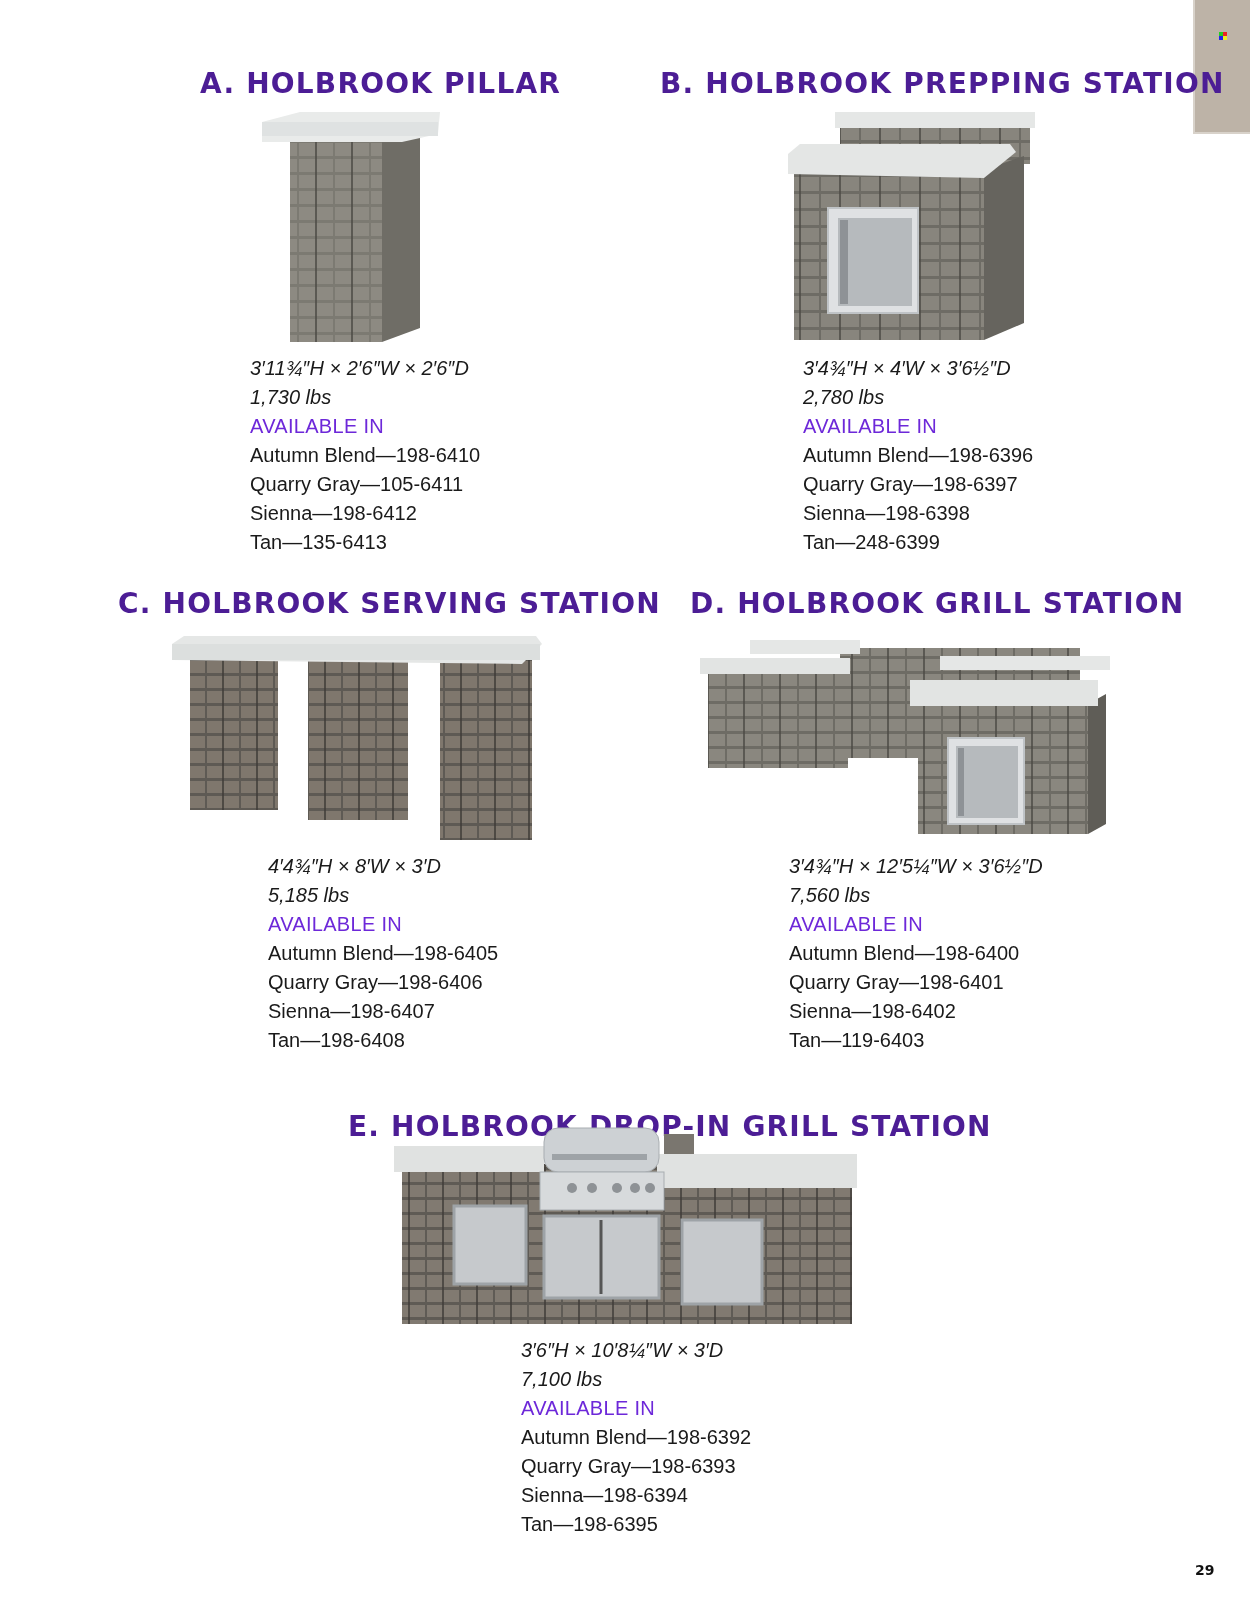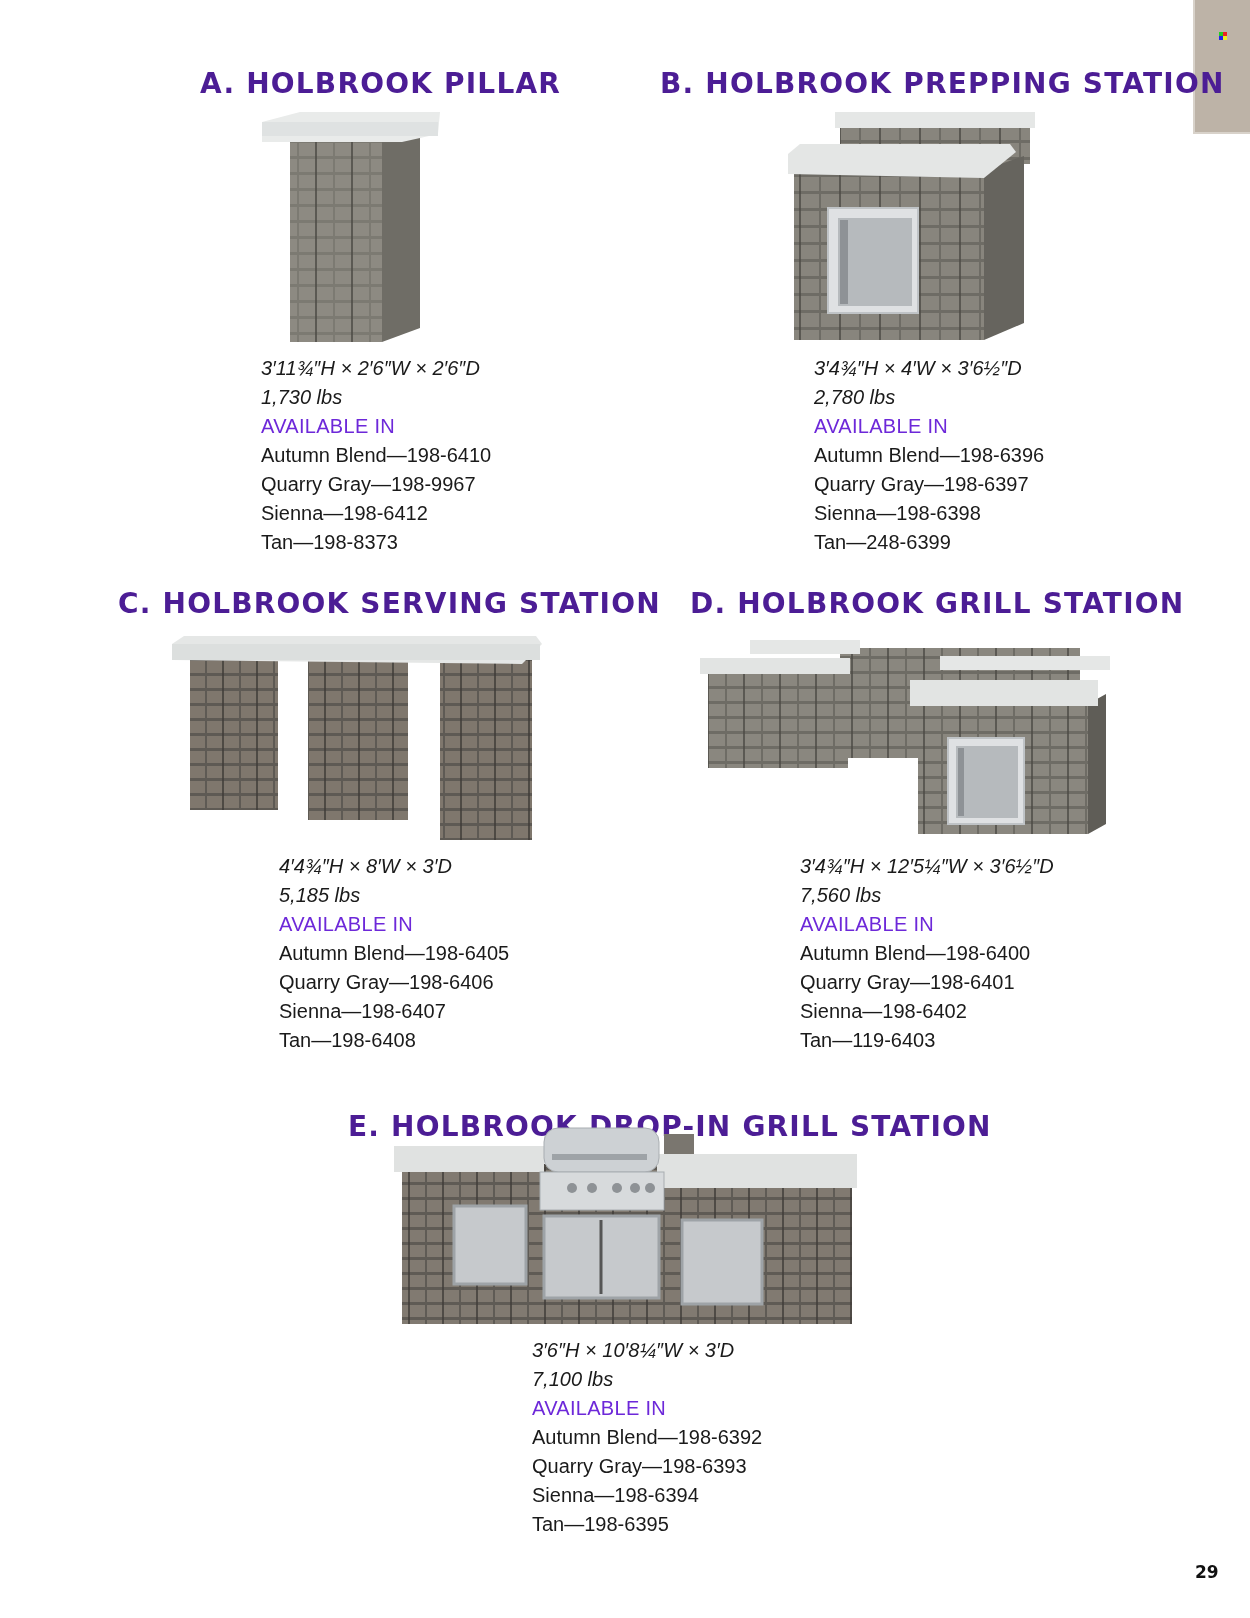--- a/index.html
+++ b/index.html
@@ -4,25 +4,25 @@
 <style>
   html, body { margin:0; padding:0; }
   body { width:1250px; height:1618px; background:#ffffff; position:relative; overflow:hidden;
          font-family:"DejaVu Sans", "Liberation Sans", sans-serif; color:#1a1a1a; }
   .tab { position:absolute; left:1193px; top:0; width:57px; height:132px; background:#bdb3a7;
          border-left:2px solid #d8d2ca; border-bottom:2px solid #d8d2ca; }
   .tab-mark { position:absolute; left:24px; top:32px; width:8px; height:8px; }
   .tab-mark span { position:absolute; width:4px; height:4px; }
   .h { position:absolute; font-family:"DejaVu Sans", sans-serif; font-weight:bold; font-size:28px;
        letter-spacing:1.2px; white-space:nowrap; line-height:32px; color:#4c1d95; }
-  .specs { position:absolute; font-family:"Liberation Sans", sans-serif; font-size:20px; line-height:29px; color:#1a1a1a;margin-left:11px; }
+  .specs { position:absolute; font-family:"Liberation Sans", sans-serif; font-size:20px; line-height:29px; color:#1a1a1a; }
   .specs .dim, .specs .wt { font-style:italic; }
   .specs .avail { color:#6d28d9; letter-spacing:0.3px; }
   .prod { position:absolute; }
-  .pagenum { position:absolute; left:1195px; top:1562px; font-family:"DejaVu Sans", sans-serif; font-weight:bold; font-size:17px; color:#111; }
+  .pagenum { position:absolute; left:1195px; top:1562px; font-family:"DejaVu Sans", sans-serif; font-weight:bold; font-size:14px; color:#111; }
 </style>
 </head>
 <body>
 
 <div class="tab">
   <div class="tab-mark">
     <span style="left:0;top:0;background:#22cc22"></span>
     <span style="left:4px;top:0;background:#ee2222"></span>
     <span style="left:0;top:4px;background:#2222ee"></span>
     <span style="left:4px;top:4px;background:#eeee22"></span>
@@ -41,23 +41,23 @@
   <rect x="28" y="22" width="92" height="210" fill="url(#brickA)"></rect>
   <polygon points="120,22 158,14 158,218 120,232" fill="#6f6d66"></polygon>
   <polygon points="0,12 38,2 178,2 176,24 140,32 0,32" fill="#e9ebea"></polygon>
   <rect x="0" y="12" width="176" height="14" fill="#dfe2e2"></rect>
 </svg>
 <div class="specs" style="left:250px; top:354px;">
   <div class="dim">3′11¾″H × 2′6″W × 2′6″D</div>
   <div class="wt">1,730 lbs</div>
   <div class="avail">AVAILABLE IN</div>
   <div>Autumn Blend—198-6410</div>
-  <div>Quarry Gray—198-9967</div>
+  <div>Quarry Gray—105-6411</div>
   <div>Sienna—198-6412</div>
-  <div>Tan—198-8373</div>
+  <div>Tan—135-6413</div>
 </div>
 
 <div class="h" style="left:660px; top:68px;">B. HOLBROOK PREPPING STATION</div>
 <svg class="prod" style="left:780px; top:108px;" width="280" height="240">
   <defs>
     <pattern id="brickB" width="40" height="17" patternUnits="userSpaceOnUse">
       <rect width="40" height="17" fill="#6e6c65"></rect>
       <rect x="1" y="1" width="38" height="14" fill="#88857d"></rect>
       <line x1="20" y1="0" x2="20" y2="17" stroke="#4b4944" stroke-width="1.5"></line>
     </pattern>

